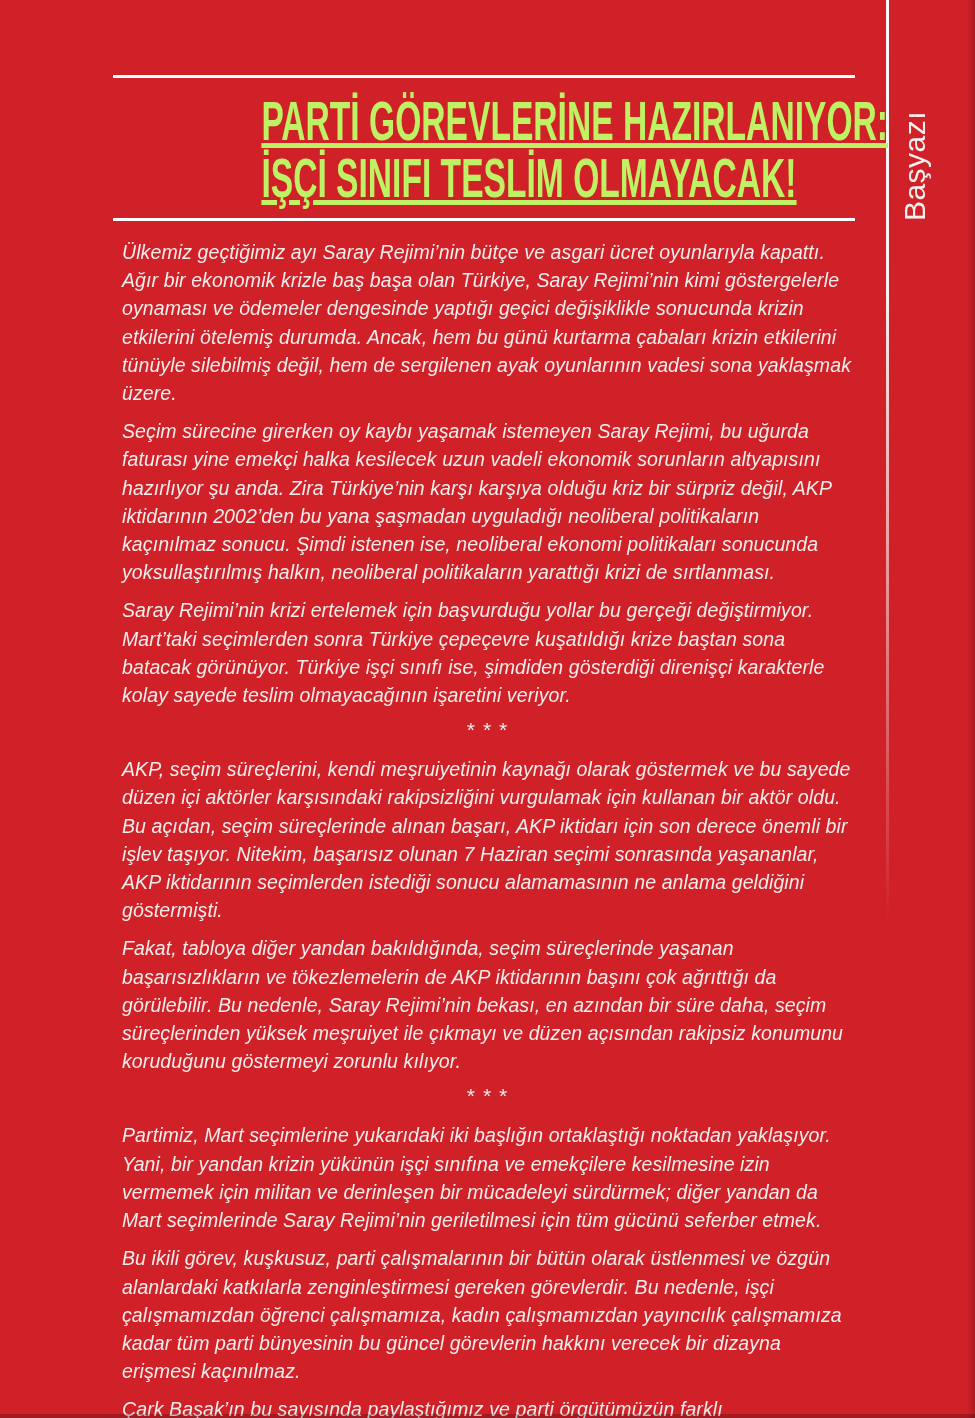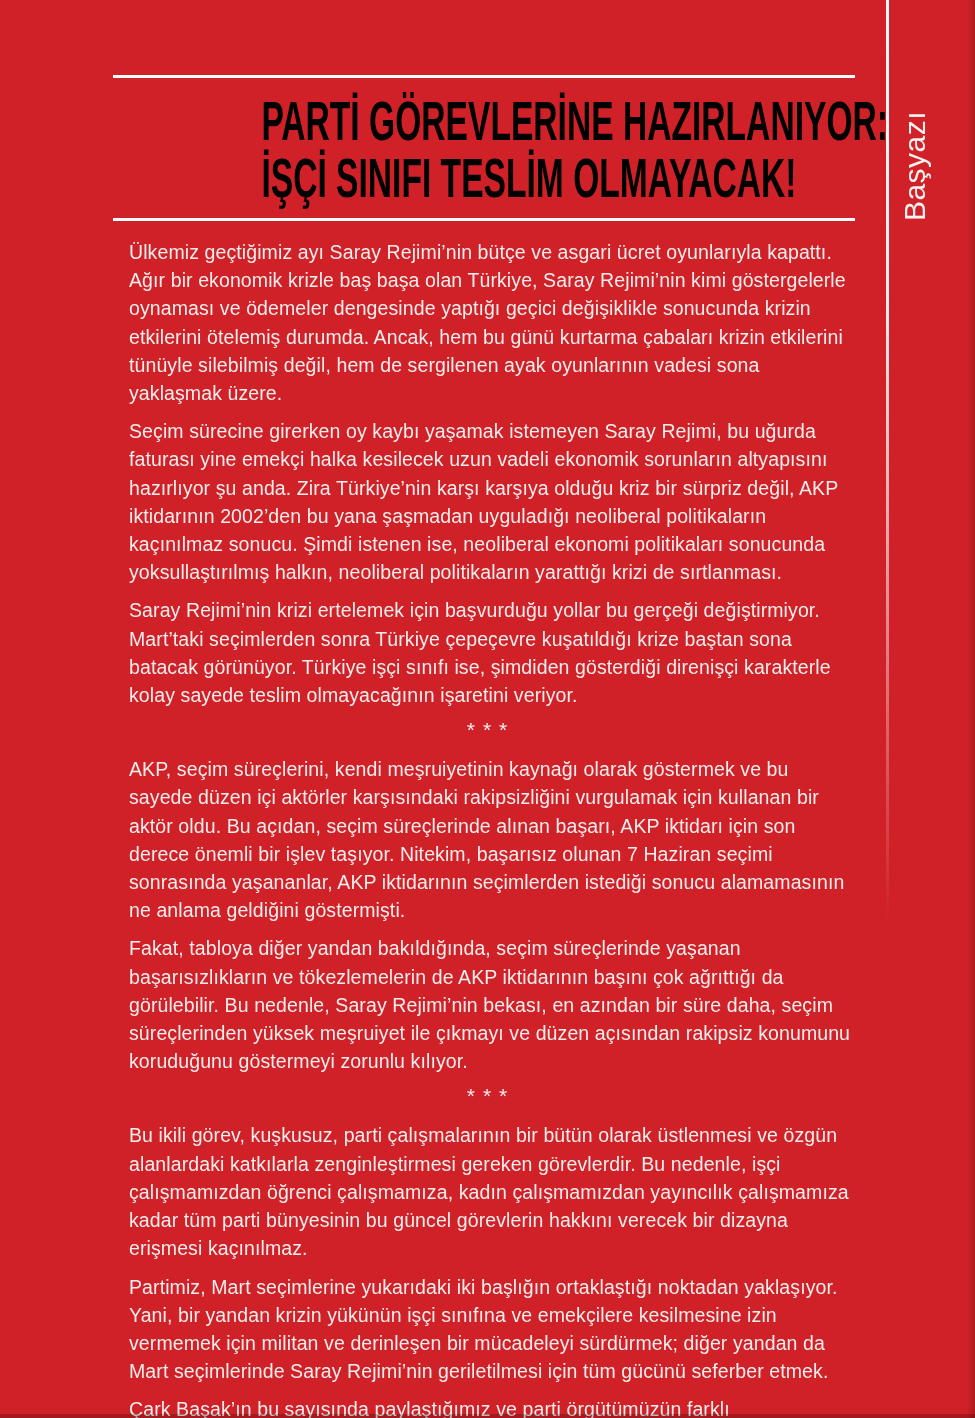--- a/index.html
+++ b/index.html
@@ -58,21 +58,22 @@
     border: none;
     margin: 0;
   }
   .rule-top { margin-top: 75px; }
   .rule-bottom { margin-top: 0; }
 
   h1.title {
     margin: 14px 0 12px 0;
     padding: 0;
     text-align: center;
-    color: #000000;
+    color: #bef264;
+    text-decoration: underline;
   }
   .title-line {
     display: block;
     font-size: 56px;
     font-weight: 700;
     line-height: 57px;
     white-space: nowrap;
     transform: scaleX(0.60);
     transform-origin: center center;
     letter-spacing: 0px;
@@ -81,22 +82,23 @@
   .body-text {
     margin-top: 17px;
     padding-left: 8px;
     padding-right: 2px;
     color: #f3edec;
     font-size: 19.5px;
     line-height: 28.2px;
     letter-spacing: 0.1px;
   }
   .body-text p {
-    margin: 0 0 10px 8px;
+    margin: 0 0 10px 1px;
     text-align: left;
+    font-style: italic;
   }
 
   .separator {
     text-align: center;
     color: #f3edec;
     font-size: 21px;
     letter-spacing: 8px;
     padding-left: 8px; 
     margin: 2px 0 14px 0;
     line-height: 22px;
@@ -148,22 +150,22 @@
       <p>Seçim sürecine girerken oy kaybı yaşamak istemeyen Saray Rejimi, bu uğurda faturası yine emekçi halka kesilecek uzun vadeli ekonomik sorunların altyapısını hazırlıyor şu anda. Zira Türkiye’nin karşı karşıya olduğu kriz bir sürpriz değil, AKP iktidarının 2002’den bu yana şaşmadan uyguladığı neoliberal politikaların kaçınılmaz sonucu. Şimdi istenen ise, neoliberal ekonomi politikaları sonucunda yoksullaştırılmış halkın, neoliberal politi­kaların yarattığı krizi de sırtlanması.</p>
       <p>Saray Rejimi’nin krizi ertelemek için başvurduğu yollar bu gerçeği değiştirmiyor. Mart’taki seçimlerden sonra Türkiye çepeçevre kuşatıldığı krize baştan sona batacak görünüyor. Türkiye işçi sınıfı ise, şimdiden gösterdiği direnişçi karakterle kolay sayede teslim olmayacağının işaretini veriyor.</p>
 
       <div class="separator">***</div>
 
       <p>AKP, seçim süreçlerini, kendi meşruiyetinin kaynağı olarak göstermek ve bu sayede düzen içi aktörler karşısındaki rakipsizliğini vurgulamak için kullanan bir aktör oldu. Bu açıdan, seçim süreçlerinde alınan başarı, AKP iktidarı için son derece önemli bir işlev ta­şıyor. Nitekim, başarısız olunan 7 Haziran seçimi sonrasında yaşananlar, AKP iktidarının seçimlerden istediği sonucu alamamasının ne anlama geldiğini göstermişti.</p>
       <p>Fakat, tabloya diğer yandan bakıldığında, seçim süreçlerinde yaşanan başarısızlıkların ve tökezlemelerin de AKP iktidarının başını çok ağrıttığı da görülebilir. Bu nedenle, Saray Rejimi’nin bekası, en azından bir süre daha, seçim süreçlerinden yüksek meşruiyet ile çıkmayı ve düzen açısından rakipsiz konumunu koruduğunu göstermeyi zorunlu kılıyor.</p>
 
       <div class="separator">***</div>
 
+      <p>Partimiz, Mart seçimlerine yukarıdaki iki başlığın ortaklaştığı noktadan yaklaşıyor. Yani, bir yandan krizin yükünün işçi sınıfına ve emekçilere kesilmesine izin vermemek için mili­tan ve derinleşen bir mücadeleyi sürdürmek; diğer yandan da Mart seçimlerinde Saray Rejimi’nin geriletilmesi için tüm gücünü seferber etmek.</p>
       <p>Bu ikili görev, kuşkusuz, parti çalışmalarının bir bütün olarak üstlenmesi ve özgün alanlardaki katkılarla zenginleştirmesi gereken görevlerdir. Bu nedenle, işçi çalışmamız­dan öğrenci çalışmamıza, kadın çalışmamızdan yayıncılık çalışmamıza kadar tüm parti bünyesinin bu güncel görevlerin hakkını verecek bir dizayna erişmesi kaçınılmaz.</p>
-      <p>Partimiz, Mart seçimlerine yukarıdaki iki başlığın ortaklaştığı noktadan yaklaşıyor. Yani, bir yandan krizin yükünün işçi sınıfına ve emekçilere kesilmesine izin vermemek için mili­tan ve derinleşen bir mücadeleyi sürdürmek; diğer yandan da Mart seçimlerinde Saray Rejimi’nin geriletilmesi için tüm gücünü seferber etmek.</p>
       <p>Çark Başak’ın bu sayısında paylaştığımız ve parti örgütümüzün farklı çalışmalarından deneyimleri aktaran sayfalar da bu bütünlüğe erişmek için kat ettiğimiz mesafenin tanığıdır.</p>
 
     </div>
   </div>
 
   <div class="edge-right"></div>
   <div class="edge-bottom"></div>
 
 </div>
 

